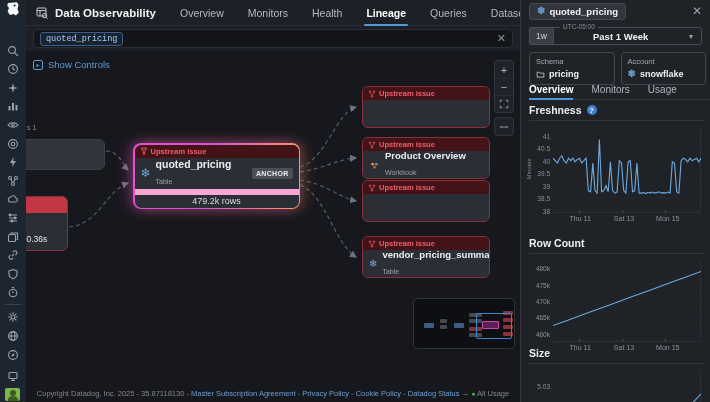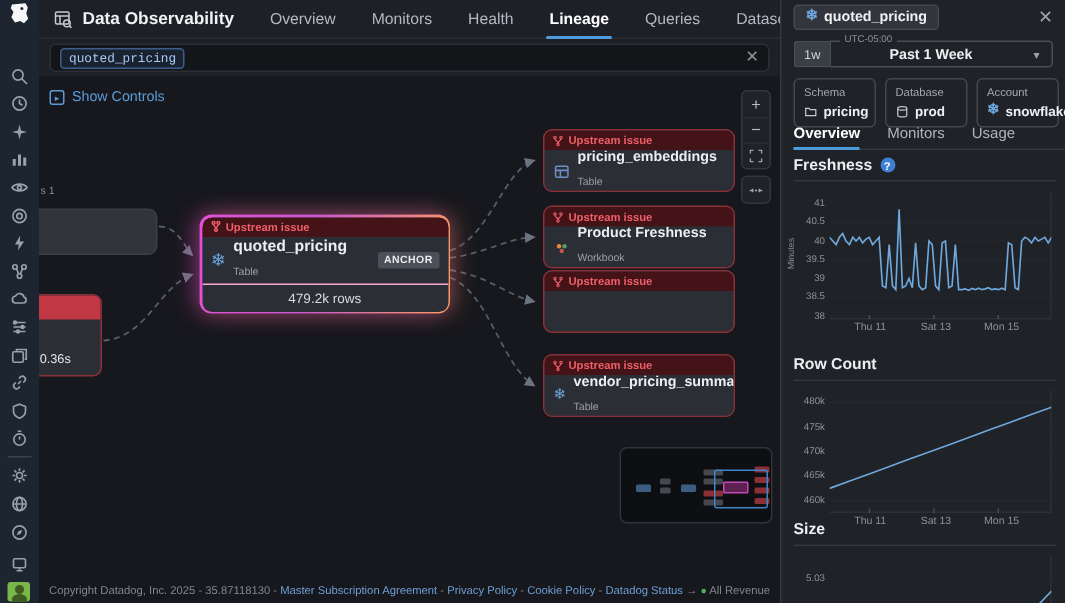--- a/index.html
+++ b/index.html
@@ -59,21 +59,21 @@
 
   
   .glow { position:absolute; left:107px; top:92px; width:167px; height:66px; border-radius:8px; padding:1.5px;
     background:linear-gradient(100deg,#e44fd6 0%,#cf58cf 45%,#ff9a60 100%);
     box-shadow:-4px 0 14px rgba(231,70,216,.35), 4px 0 14px rgba(255,150,90,.30); cursor:pointer; }
   .anchor-inner { width:100%; height:100%; border-radius:6.5px; background:#2b2e35; overflow:hidden;
     display:flex; flex-direction:column; }
   .anchor-inner .n-body { flex:1; }
   .anchor-badge { margin-left:auto; background:#4b4f58; color:#e9eaee; font-size:7px; font-weight:bold;
     border-radius:2px; padding:2px 4px; letter-spacing:.3px; }
-  .n-footer { height:19px; border-top:1px solid #f9a8d4; display:flex; align-items:center; justify-content:center;
+  .n-footer { height:19px; border-top:6px solid #f9a8d4; display:flex; align-items:center; justify-content:center;
     font-size:9px; color:#d8dade; }
 
   
   .ds { position:absolute; left:336px; width:128px; height:42px; border-radius:6px; overflow:hidden;
     border:1px solid #8c3038; background:#2b2e35; cursor:pointer; }
   .ds .n-banner { border-radius:4px 4px 0 0; }
   .ds .n-body { height:28px; }
   .ds:nth-of-type(1){ top:35px; } .ds:nth-of-type(2){ top:86px; }
   .ds:nth-of-type(3){ top:129px; } .ds:nth-of-type(4){ top:185px; }
 
@@ -369,29 +369,20 @@
             <span style="display:flex;width:8px;height:8px">
               <svg viewBox="0 0 12 12" fill="none" stroke="#9aa1ac" stroke-width="1.1">
                 <circle cx="3" cy="2.4" r="1.2" stroke="#ef5f68"></circle>
                 <circle cx="9" cy="2.4" r="1.2" stroke="#ef5f68"></circle>
                 <circle cx="6" cy="9.6" r="1.2" stroke="#ef5f68"></circle>
                 <path d="M3 3.8 C3 6,6 6,6 8.2 M9 3.8 C9 6,6 6,6 8.2" stroke="#ef5f68"></path>
               </svg>
             </span>
             <span>Upstream issue</span>
           </div>
-          <div class="n-body">
-            <span style="display:flex;width:11px;height:11px;align-items:center">
-              <svg viewBox="0 0 12 12" fill="none" stroke="#9aa1ac" stroke-width="1.1">
-                <rect x="1.5" y="2" width="9" height="8" rx="1" stroke="#6e8fc9"></rect>
-                <path d="M1.5 5 H10.5 M5 5 V10" stroke="#6e8fc9"></path>
-              </svg>
-            </span>
-            <span><span class="n-title" style="display:block">pricing_embeddings</span><span class="n-sub">Table</span></span>
-          </div>
         </div>
         <div class="ds">
           <div class="n-banner">
             <span style="display:flex;width:8px;height:8px">
               <svg viewBox="0 0 12 12" fill="none" stroke="#9aa1ac" stroke-width="1.1">
                 <circle cx="3" cy="2.4" r="1.2" stroke="#ef5f68"></circle>
                 <circle cx="9" cy="2.4" r="1.2" stroke="#ef5f68"></circle>
                 <circle cx="6" cy="9.6" r="1.2" stroke="#ef5f68"></circle>
                 <path d="M3 3.8 C3 6,6 6,6 8.2 M9 3.8 C9 6,6 6,6 8.2" stroke="#ef5f68"></path>
               </svg>
@@ -399,21 +390,21 @@
             <span>Upstream issue</span>
           </div>
           <div class="n-body">
             <span style="display:flex;width:11px;height:11px;align-items:center">
               <svg viewBox="0 0 12 12" fill="none" stroke="#9aa1ac" stroke-width="1.1">
                 <circle cx="4" cy="4.5" r="1.6" fill="#e8883e" stroke="none"></circle>
                 <circle cx="8" cy="4.5" r="1.6" fill="#5b9e57" stroke="none"></circle>
                 <circle cx="6" cy="8" r="1.6" fill="#c1564f" stroke="none"></circle>
               </svg>
             </span>
-            <span><span class="n-title" style="display:block">Product Freshness</span><span class="n-sub">Workbook</span></span>
+            <span><span class="n-title" style="display:block">Product Overview</span><span class="n-sub">Workbook</span></span>
           </div>
         </div>
         <div class="ds">
           <div class="n-banner">
             <span style="display:flex;width:8px;height:8px">
               <svg viewBox="0 0 12 12" fill="none" stroke="#9aa1ac" stroke-width="1.1">
                 <circle cx="3" cy="2.4" r="1.2" stroke="#ef5f68"></circle>
                 <circle cx="9" cy="2.4" r="1.2" stroke="#ef5f68"></circle>
                 <circle cx="6" cy="9.6" r="1.2" stroke="#ef5f68"></circle>
                 <path d="M3 3.8 C3 6,6 6,6 8.2 M9 3.8 C9 6,6 6,6 8.2" stroke="#ef5f68"></path>
@@ -473,21 +464,21 @@
       <div class="mm" style="left:55px;top:28px;width:13px;height:4px;background:#8c3038"></div>
       <div class="mm" style="left:55px;top:34px;width:13px;height:4px;background:#45494f"></div>
       <div class="mm" style="left:68px;top:22px;width:17px;height:8px;background:#5c2150;border:1px solid #c74ab4"></div>
       <div class="mm" style="left:89px;top:12px;width:10px;height:4px;background:#8c3038"></div>
       <div class="mm" style="left:89px;top:19px;width:10px;height:4px;background:#8c3038"></div>
       <div class="mm" style="left:89px;top:26px;width:10px;height:4px;background:#8c3038"></div>
       <div class="mm" style="left:89px;top:33px;width:10px;height:4px;background:#8c3038"></div>
       <div class="mm-view"></div>
     </div>
 
-    <div class="footerbar" id="footerbar"><span>Copyright Datadog, Inc. 2025 - 35.87118130</span> - <a>Master Subscription Agreement</a> - <a>Privacy Policy</a> - <a>Cookie Policy</a> - <a>Datadog Status</a> → <span class="dot">●</span> <span>All Revenue</span></div>
+    <div class="footerbar" id="footerbar"><span>Copyright Datadog, Inc. 2025 - 35.87118130</span> - <a>Master Subscription Agreement</a> - <a>Privacy Policy</a> - <a>Cookie Policy</a> - <a>Datadog Status</a> → <span class="dot">●</span> <span>All Usage</span></div>
   </div>
 
   <div class="panel">
     <div class="p-head">
       <span class="p-badge">
         <span class="snow">❄</span>
         <span>quoted_pricing</span>
       </span>
       <span class="p-close">✕</span>
     </div>
@@ -504,32 +495,20 @@
     <div class="cards" id="meta-cards">
         <div class="card">
           <div class="cl">Schema</div>
           <div class="cv">
             <span style="display:flex">
               <svg viewBox="0 0 12 12" fill="none" stroke="#9aa1ac" stroke-width="1.1">
                 <path d="M1.5 3 H4.5 L5.5 4.2 H10.5 V9.5 H1.5 Z" stroke="#c6c9cf"></path>
               </svg>
             </span>
             <span>pricing</span>
-          </div>
-        </div>
-        <div class="card">
-          <div class="cl">Database</div>
-          <div class="cv">
-            <span style="display:flex">
-              <svg viewBox="0 0 12 12" fill="none" stroke="#9aa1ac" stroke-width="1.1">
-                <ellipse cx="6" cy="3" rx="4" ry="1.6" stroke="#c6c9cf"></ellipse>
-                <path d="M2 3 V9 C2 9.9 3.8 10.6 6 10.6 C8.2 10.6 10 9.9 10 9 V3" stroke="#c6c9cf"></path>
-              </svg>
-            </span>
-            <span>prod</span>
           </div>
         </div>
         <div class="card">
           <div class="cl">Account</div>
           <div class="cv">
             <span style="display:flex">
               <span class="snow">❄</span>
             </span>
             <span>snowflake</span>
           </div>

